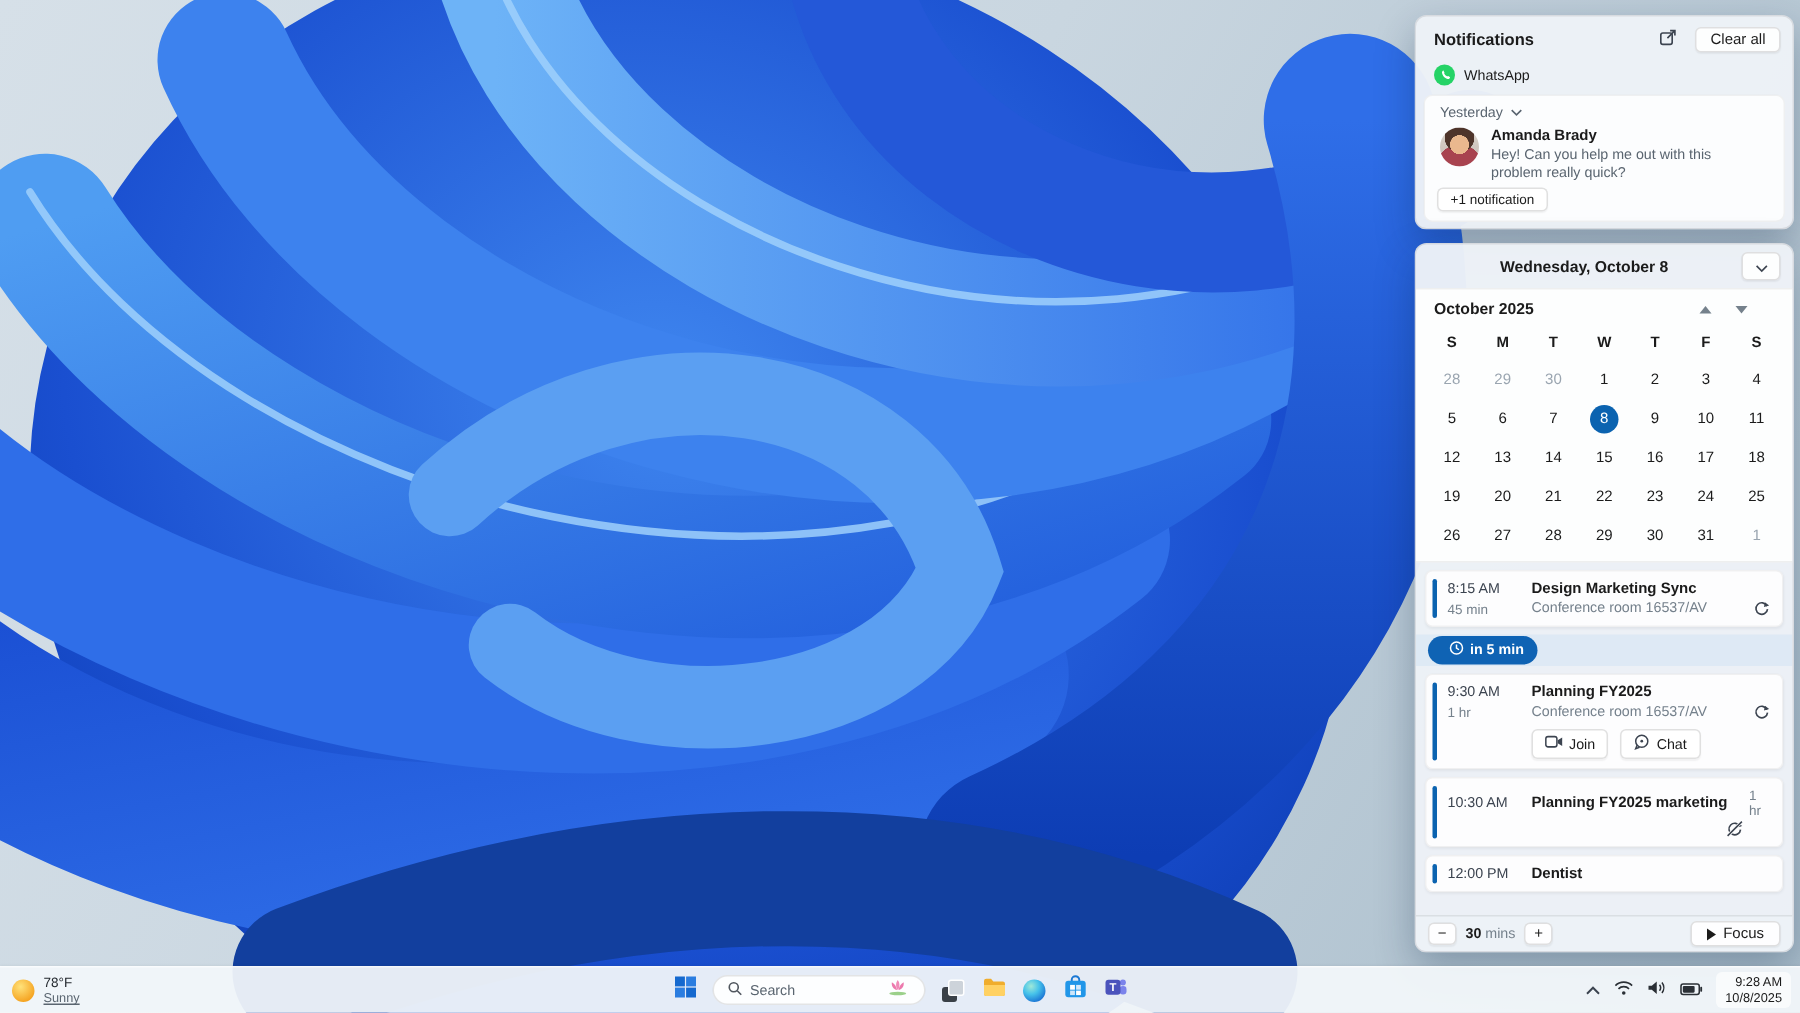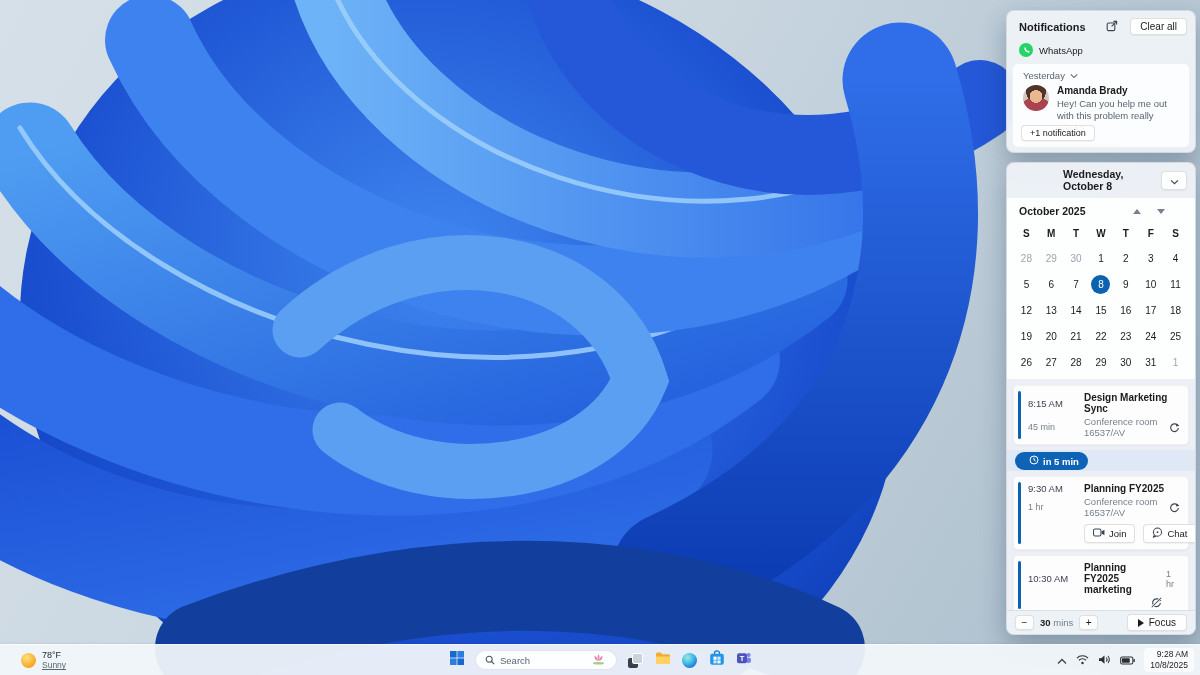--- a/index.html
+++ b/index.html
@@ -1,21 +1,21 @@
 <!DOCTYPE html>
 <html><head>
 <meta charset="utf-8">
 <style>
   html,body{margin:0;padding:0;}
   body{font-family:"Liberation Sans","DejaVu Sans",sans-serif;-webkit-font-smoothing:antialiased;}
   #screen{position:relative;width:1200px;height:675px;overflow:hidden;background:linear-gradient(120deg,#d6e0e8 0%,#c9d6e0 45%,#a9bdcb 100%);}
   
   #wallpaper{position:absolute;inset:0;}
   
-  .panel{position:absolute;right:4px;width:190px;background:rgba(237,242,247,0.97);
+  .panel{position:absolute;right:4px;width:253px;background:rgba(237,242,247,0.97);
     border:1px solid rgba(0,0,0,0.09);border-radius:8px;box-shadow:0 10px 26px rgba(0,30,60,0.28);
     overflow:hidden;box-sizing:border-box;}
   #notif-panel{top:10px;height:143px;display:flex;flex-direction:column;}
   #cal-panel{top:162px;height:473px;display:flex;flex-direction:column;}
   
   .np-header{display:flex;align-items:center;gap:8px;padding:7px 8px 5px 12px;}
   .np-title{font-size:11px;font-weight:bold;color:#1b1b1b;flex:1;}
   .icon-btn{width:20px;height:16px;display:flex;align-items:center;justify-content:center;background:transparent;border:none;cursor:default;}
   .btn{background:rgba(255,255,255,0.9);border:1px solid rgba(0,0,0,0.12);border-radius:4px;
     font-size:10px;color:#1b1b1b;padding:2px 9px;font-family:inherit;box-shadow:0 1px 1px rgba(0,0,0,0.05);}
@@ -74,21 +74,21 @@
     gap:6px;padding:0 8px;background:rgba(237,242,247,0.98);}
   .mini-btn{width:19px;height:15px;font-size:10px;line-height:1;display:flex;align-items:center;justify-content:center;padding:0;}
   .dur-label{font-size:9.5px;color:#75818c;}
   .dur-label b{color:#1b1b1b;}
   .spacer{flex:1;}
   .focus-btn{display:flex;align-items:center;gap:5px;font-size:10px;padding:2px 10px;}
   .play-tri{width:0;height:0;border-left:6px solid #1b1b1b;border-top:4px solid transparent;border-bottom:4px solid transparent;}
   
   #taskbar{position:absolute;left:0;right:0;bottom:0;height:30px;background:rgba(242,246,250,0.94);
     border-top:1px solid rgba(255,255,255,0.6);box-shadow:0 -1px 2px rgba(0,0,0,0.06);}
-  .tb-weather{position:absolute;left:21px;top:0;bottom:0;display:flex;align-items:center;gap:6px;}
+  .tb-weather{position:absolute;left:8px;top:0;bottom:0;display:flex;align-items:center;gap:6px;}
   .sun{width:15px;height:15px;border-radius:50%;background:radial-gradient(circle at 38% 32%,#ffe27a,#f5a321 75%);}
   .wx-temp{font-size:9px;color:#23282e;line-height:1.2;}
   .wx-cond{font-size:8.5px;color:#5a6570;line-height:1.2;text-decoration:underline;}
   .tb-center{position:absolute;left:50%;top:0;bottom:0;transform:translateX(-50%);display:flex;align-items:center;gap:10px;}
   .tb-icon{width:17px;height:17px;display:flex;align-items:center;justify-content:center;}
   .search-pill{display:flex;align-items:center;gap:5px;width:142px;height:20px;background:rgba(255,255,255,0.92);
     border:1px solid rgba(0,0,0,0.1);border-radius:11px;padding:0 4px 0 9px;box-sizing:border-box;}
   .search-pill input{border:none;outline:none;background:transparent;font-size:9.5px;width:86px;
     font-family:inherit;color:#3c4450;padding:0;}
   .search-pill input::placeholder{color:#5a6570;opacity:1;}
@@ -382,20 +382,27 @@
             <div class="ev-ico">
               <svg width="11" height="11" viewBox="0 0 12 12">
                 <path d="M9.8,4.4 A4.2,4.2 0 1 0 10.2,6.6" fill="none" stroke="#3c4450" stroke-width="1.2"></path>
                 <path d="M8.3,1.6 L11.4,4 L7.6,5 z" fill="#3c4450"></path>
                 <line x1="0.8" y1="11.2" x2="11.2" y2="0.8" stroke="#fdfdfe" stroke-width="2.4"></line>
                 <line x1="0.8" y1="11.2" x2="11.2" y2="0.8" stroke="#3c4450" stroke-width="1.1"></line>
               </svg>
             </div>
           </div>
         </div>
+        <div class="ev-card">
+          <div class="ev-bar"></div>
+          <div class="ev-grid">
+            <div class="ev-time">12:00 PM</div>
+            <div class="ev-title">Dentist</div>
+          </div>
+        </div>
       </div>
     <div class="focus-bar">
       <button class="btn mini-btn">−</button>
       <span class="dur-label"><b>30</b> <span>mins</span></span>
       <button class="btn mini-btn">+</button>
       <span class="spacer"></span>
       <button class="btn focus-btn">
         <span class="play-tri"></span>
         <span>Focus</span>
       </button>

